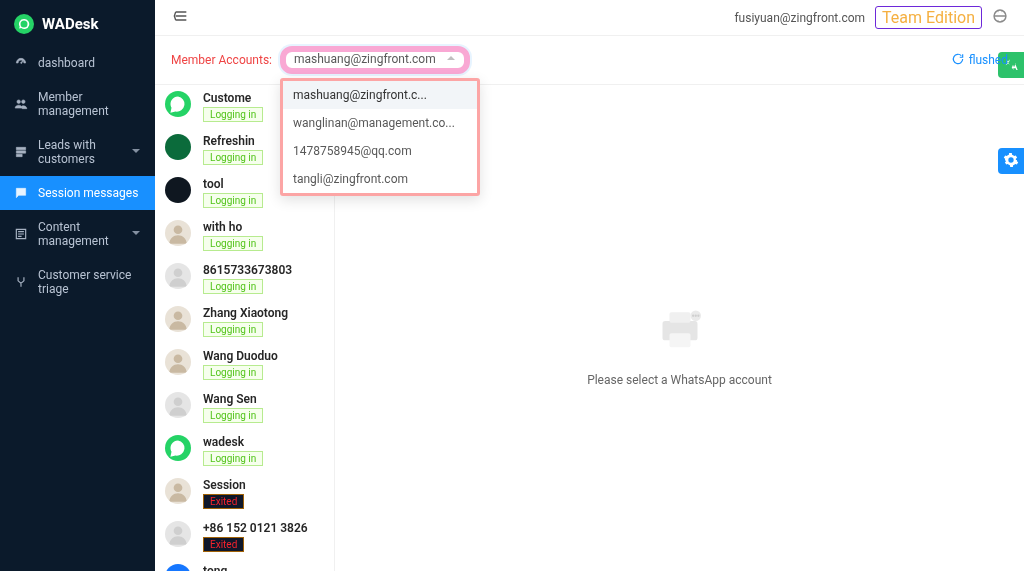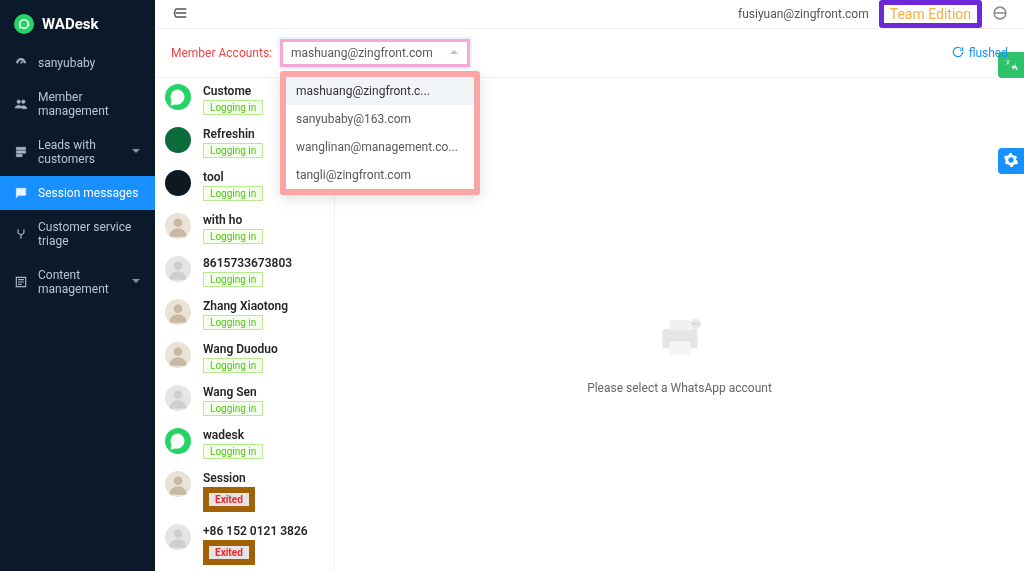--- a/index.html
+++ b/index.html
@@ -13,37 +13,37 @@
   .brand-logo svg { width: 12px; height: 12px; fill: #fff; }
   .nav { display: flex; flex-direction: column; }
   .nav-item { display: flex; align-items: center; gap: 10px; padding: 10px 14px; font-size: 12px; cursor: pointer; color: #b8c3d3; }
   .nav-item.active { background: #1890ff; color: #fff; }
   .nav-item .nav-icon { width: 14px; height: 14px; display: inline-flex; align-items: center; justify-content: center; opacity: .9; }
   .nav-item .nav-icon svg { width: 14px; height: 14px; fill: currentColor; stroke: currentColor; }
   .nav-item .chev { margin-left: auto; opacity: .7; }
 
   
   .main { flex: 1; display: flex; flex-direction: column; background: #fff; position: relative; }
-  .topbar { height: 44px; border-bottom: 1px solid #f0f0f0; display: flex; align-items: center; padding: 0 16px; gap: 12px; }
+  .topbar { height: 44px; border-bottom: 1px solid #f0f0f0; display: flex; align-items: center; padding: 6px 16px; gap: 12px; }
   .collapse-btn { width: 20px; height: 20px; display: inline-flex; align-items: center; justify-content: center; color: #555; cursor: pointer; }
   .collapse-btn svg { width: 16px; height: 16px; stroke: currentColor; fill: none; }
   .top-right { margin-left: auto; display: flex; align-items: center; gap: 10px; }
   .user-email { font-size: 12px; color: #555; }
-  .badge-team { border: 5px solid #6d28d9; color: #f5b041; font-size: 14px; padding: 1px 6px; border-radius: 3px; text-align: right; }
+  .badge-team { border: 1px solid #6d28d9; color: #f5b041; font-size: 16px; padding: 1px 6px; border-radius: 3px; text-align: right; }
   .globe { color: #8a8a8a; cursor: pointer; }
   .globe svg { width: 16px; height: 16px; fill: currentColor; }
 
   
   .toolbar { display: flex; align-items: center; padding: 10px 16px; gap: 8px; position: relative; }
   .toolbar-label { color: #ef4444; font-size: 12px; }
   .select { position: relative; width: 190px; }
-  .select-box { height: 28px; border: 3px solid #f9a8d4; border-radius: 1px; background: #fff; display: flex; align-items: center; padding: 0 8px; font-size: 12px; color: #595959; box-shadow: 0 0 0 2px rgba(24,144,255,.1); cursor: pointer; }
+  .select-box { height: 28px; border: 6px solid #f9a8d4; border-radius: 12px; background: #fff; display: flex; align-items: flex-start; padding: 0 8px; font-size: 12px; color: #595959; box-shadow: 0 0 0 2px rgba(24,144,255,.1); cursor: pointer; }
   .select-box .chev-up { margin-left: auto; color: #bfbfbf; }
   .chev-up svg, .chev svg { width: 10px; height: 10px; fill: currentColor; }
-  .dropdown { position: absolute; top: 32px; left: 0; width: 200px; background: #fff; border: 6px solid #fca5a5; box-shadow: 0 4px 14px rgba(0,0,0,.12); border-radius: 3px; z-index: 30; }
+  .dropdown { position: absolute; top: 32px; left: 0; width: 200px; background: #fff; border: 3px solid #fca5a5; box-shadow: 0 4px 14px rgba(0,0,0,.12); border-radius: 3px; z-index: 30; }
   .dd-scroll { max-height: 160px; overflow-y: auto; }
   .dd-item { padding: 7px 10px; font-size: 12px; color: #595959; cursor: pointer; white-space: nowrap; overflow: hidden; text-overflow: ellipsis; }
   .dd-item.selected { background: #f2f5f8; color: #333; }
   .dd-scroll::-webkit-scrollbar { width: 6px; }
   .dd-scroll::-webkit-scrollbar-thumb { background: #d9d9d9; border-radius: 3px; }
 
   .flushed { margin-left: auto; display: flex; align-items: center; gap: 4px; color: #1890ff; font-size: 12px; cursor: pointer; }
   .flushed svg { width: 14px; height: 14px; stroke: currentColor; fill: none; }
 
   .translate-fab { position: absolute; right: 0; top: 52px; width: 26px; height: 26px; background: #2dc26b; border-radius: 4px 0 0 4px; display: flex; align-items: center; justify-content: center; color: #fff; cursor: pointer; }
@@ -60,21 +60,21 @@
   .av-green { background: #25d366; }
   .av-dg { background: #0b6b3b; }
   .av-dark { background: #0f1720; }
   .av-blue { background: #1677ff; }
   .av-person { background: #e9e2d7; }
   .av-gray { background: #e5e5e5; }
   .item-body { display: flex; flex-direction: column; gap: 2px; min-width: 0; }
   .item-title { font-size: 12px; font-weight: 600; color: #262626; white-space: nowrap; overflow: hidden; text-overflow: ellipsis; }
   .status { font-size: 10px; padding: 1px 6px; border-radius: 0; align-self: flex-start; }
   .status.login { background: #f6ffed; color: #52c41a; border: 1px solid #b7eb8f; }
-  .status.exited { background: #e5e5e5; color: #f5222d; border: 6px solid #a16207; font-weight: bold; }
+  .status.exited { background: #0f172a; color: #f5222d; border: 1px solid #a16207; }
 
   .empty { flex: 1; display: flex; flex-direction: column; align-items: center; justify-content: center; color: #8c8c8c; gap: 14px; }
   .empty svg { width: 56px; height: 56px; fill: #d9d9d9; }
   .empty-text { font-size: 12px; color: #666; }
 </style>
 </head>
 <body>
 
 <div class="app">
 
@@ -87,21 +87,21 @@
       </span>
       <span>WADesk</span>
     </div>
     <nav class="nav">
       <div class="nav-item">
         <span class="nav-icon">
             <svg viewBox="0 0 24 24">
               <path d="M12 4a8 8 0 0 0-8 8h3a5 5 0 1 1 10 0h3a8 8 0 0 0-8-8zm-1 8l5-5-3 6z"></path>
             </svg>
           </span>
-        <span>sanyubaby</span>
+        <span>dashboard</span>
       </div>
       <div class="nav-item">
         <span class="nav-icon">
             <svg viewBox="0 0 24 24">
               <path d="M8 11a3 3 0 1 0 0-6 3 3 0 0 0 0 6zm8 0a3 3 0 1 0 0-6 3 3 0 0 0 0 6zM2 19c0-3 3-5 6-5s6 2 6 5H2zm12 0c0-1.2-.3-2.3-.9-3.2 1-.5 2-.8 2.9-.8 3 0 6 2 6 5h-8z"></path>
             </svg>
           </span>
         <span>Member management</span>
       </div>
       <div class="nav-item">
@@ -119,35 +119,35 @@
         <span class="nav-icon">
             <svg viewBox="0 0 24 24">
               <path d="M4 4h16v12H8l-4 4z"></path>
             </svg>
           </span>
         <span>Session messages</span>
       </div>
       <div class="nav-item">
         <span class="nav-icon">
             <svg viewBox="0 0 24 24">
-              <path d="M7 4v6l5 4 5-4V4M12 14v6" stroke-width="2" fill="none"></path>
-            </svg>
-          </span>
-        <span>Customer service triage</span>
-      </div>
-      <div class="nav-item">
-        <span class="nav-icon">
-            <svg viewBox="0 0 24 24">
               <path d="M4 4h16v16H4zM7 8h10M7 12h10M7 16h6" stroke-width="2" fill="none"></path>
             </svg>
           </span>
         <span>Content management</span>
         <span class="chev"><svg viewBox="0 0 10 10">
               <path d="M1 3l4 4 4-4z"></path>
             </svg></span>
+      </div>
+      <div class="nav-item">
+        <span class="nav-icon">
+            <svg viewBox="0 0 24 24">
+              <path d="M7 4v6l5 4 5-4V4M12 14v6" stroke-width="2" fill="none"></path>
+            </svg>
+          </span>
+        <span>Customer service triage</span>
       </div>
     </nav>
   </aside>
 
   <main class="main">
 
     <div class="translate-fab">
       <span><svg viewBox="0 0 24 24">
             <path d="M3 5h8M7 3v2M5 5c0 3 2 6 5 8M10 5c0 4-3 7-6 9m10-3h4l4 10h-2l-1-2.5h-6L17 21h-2l4-10zm1 2l-2 5h4l-2-5z"></path>
           </svg></span>
@@ -180,22 +180,22 @@
       <div class="select">
         <div class="select-box">
           <span>mashuang@zingfront.com</span>
           <span class="chev-up"><svg viewBox="0 0 10 10">
                 <path d="M1 7l4-4 4 4z"></path>
               </svg></span>
         </div>
         <div class="dropdown">
           <div class="dd-scroll">
             <div class="dd-item selected">mashuang@zingfront.c...</div>
-            <div class="dd-item">sanyubaby@163.com</div>
             <div class="dd-item">wanglinan@management.co...</div>
+            <div class="dd-item">1478758945@qq.com</div>
             <div class="dd-item">tangli@zingfront.com</div>
 
           </div>
         </div>
       </div>
       <div class="flushed">
         <span><svg viewBox="0 0 24 24" stroke-width="2">
               <path d="M20 12a8 8 0 1 1-2.3-5.7M20 4v5h-5"></path>
             </svg></span>
         <span>flushed</span>

